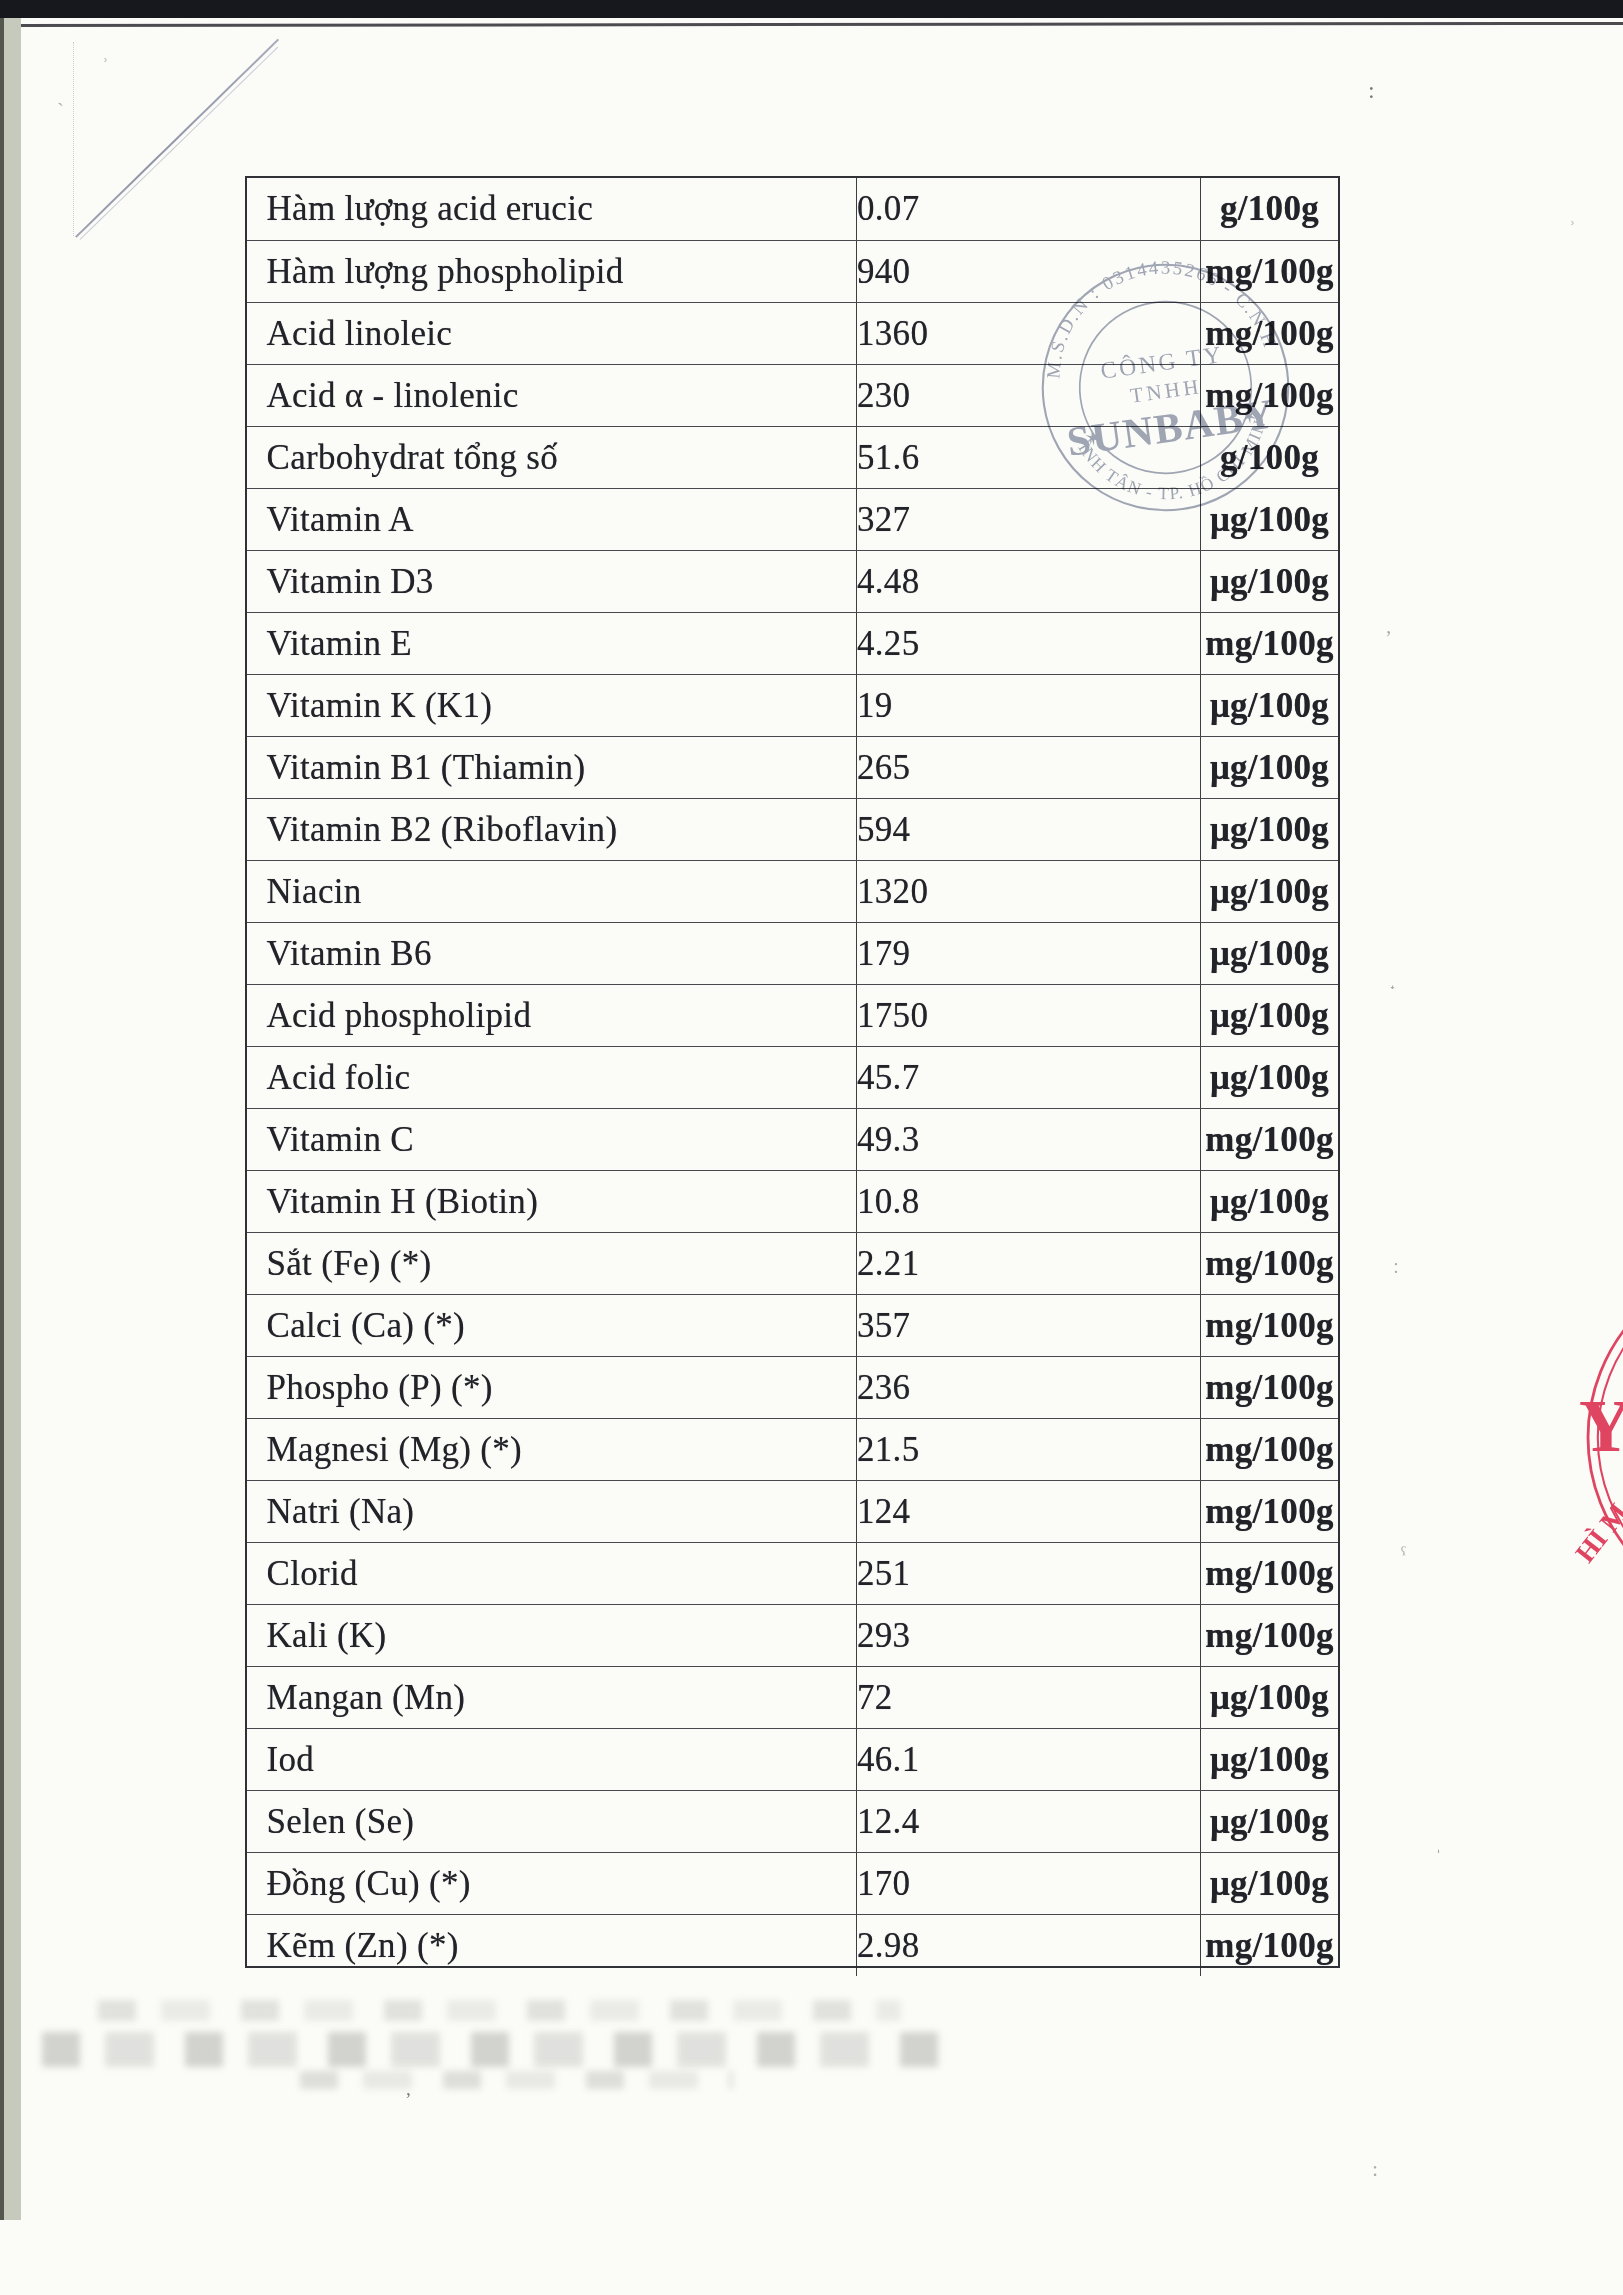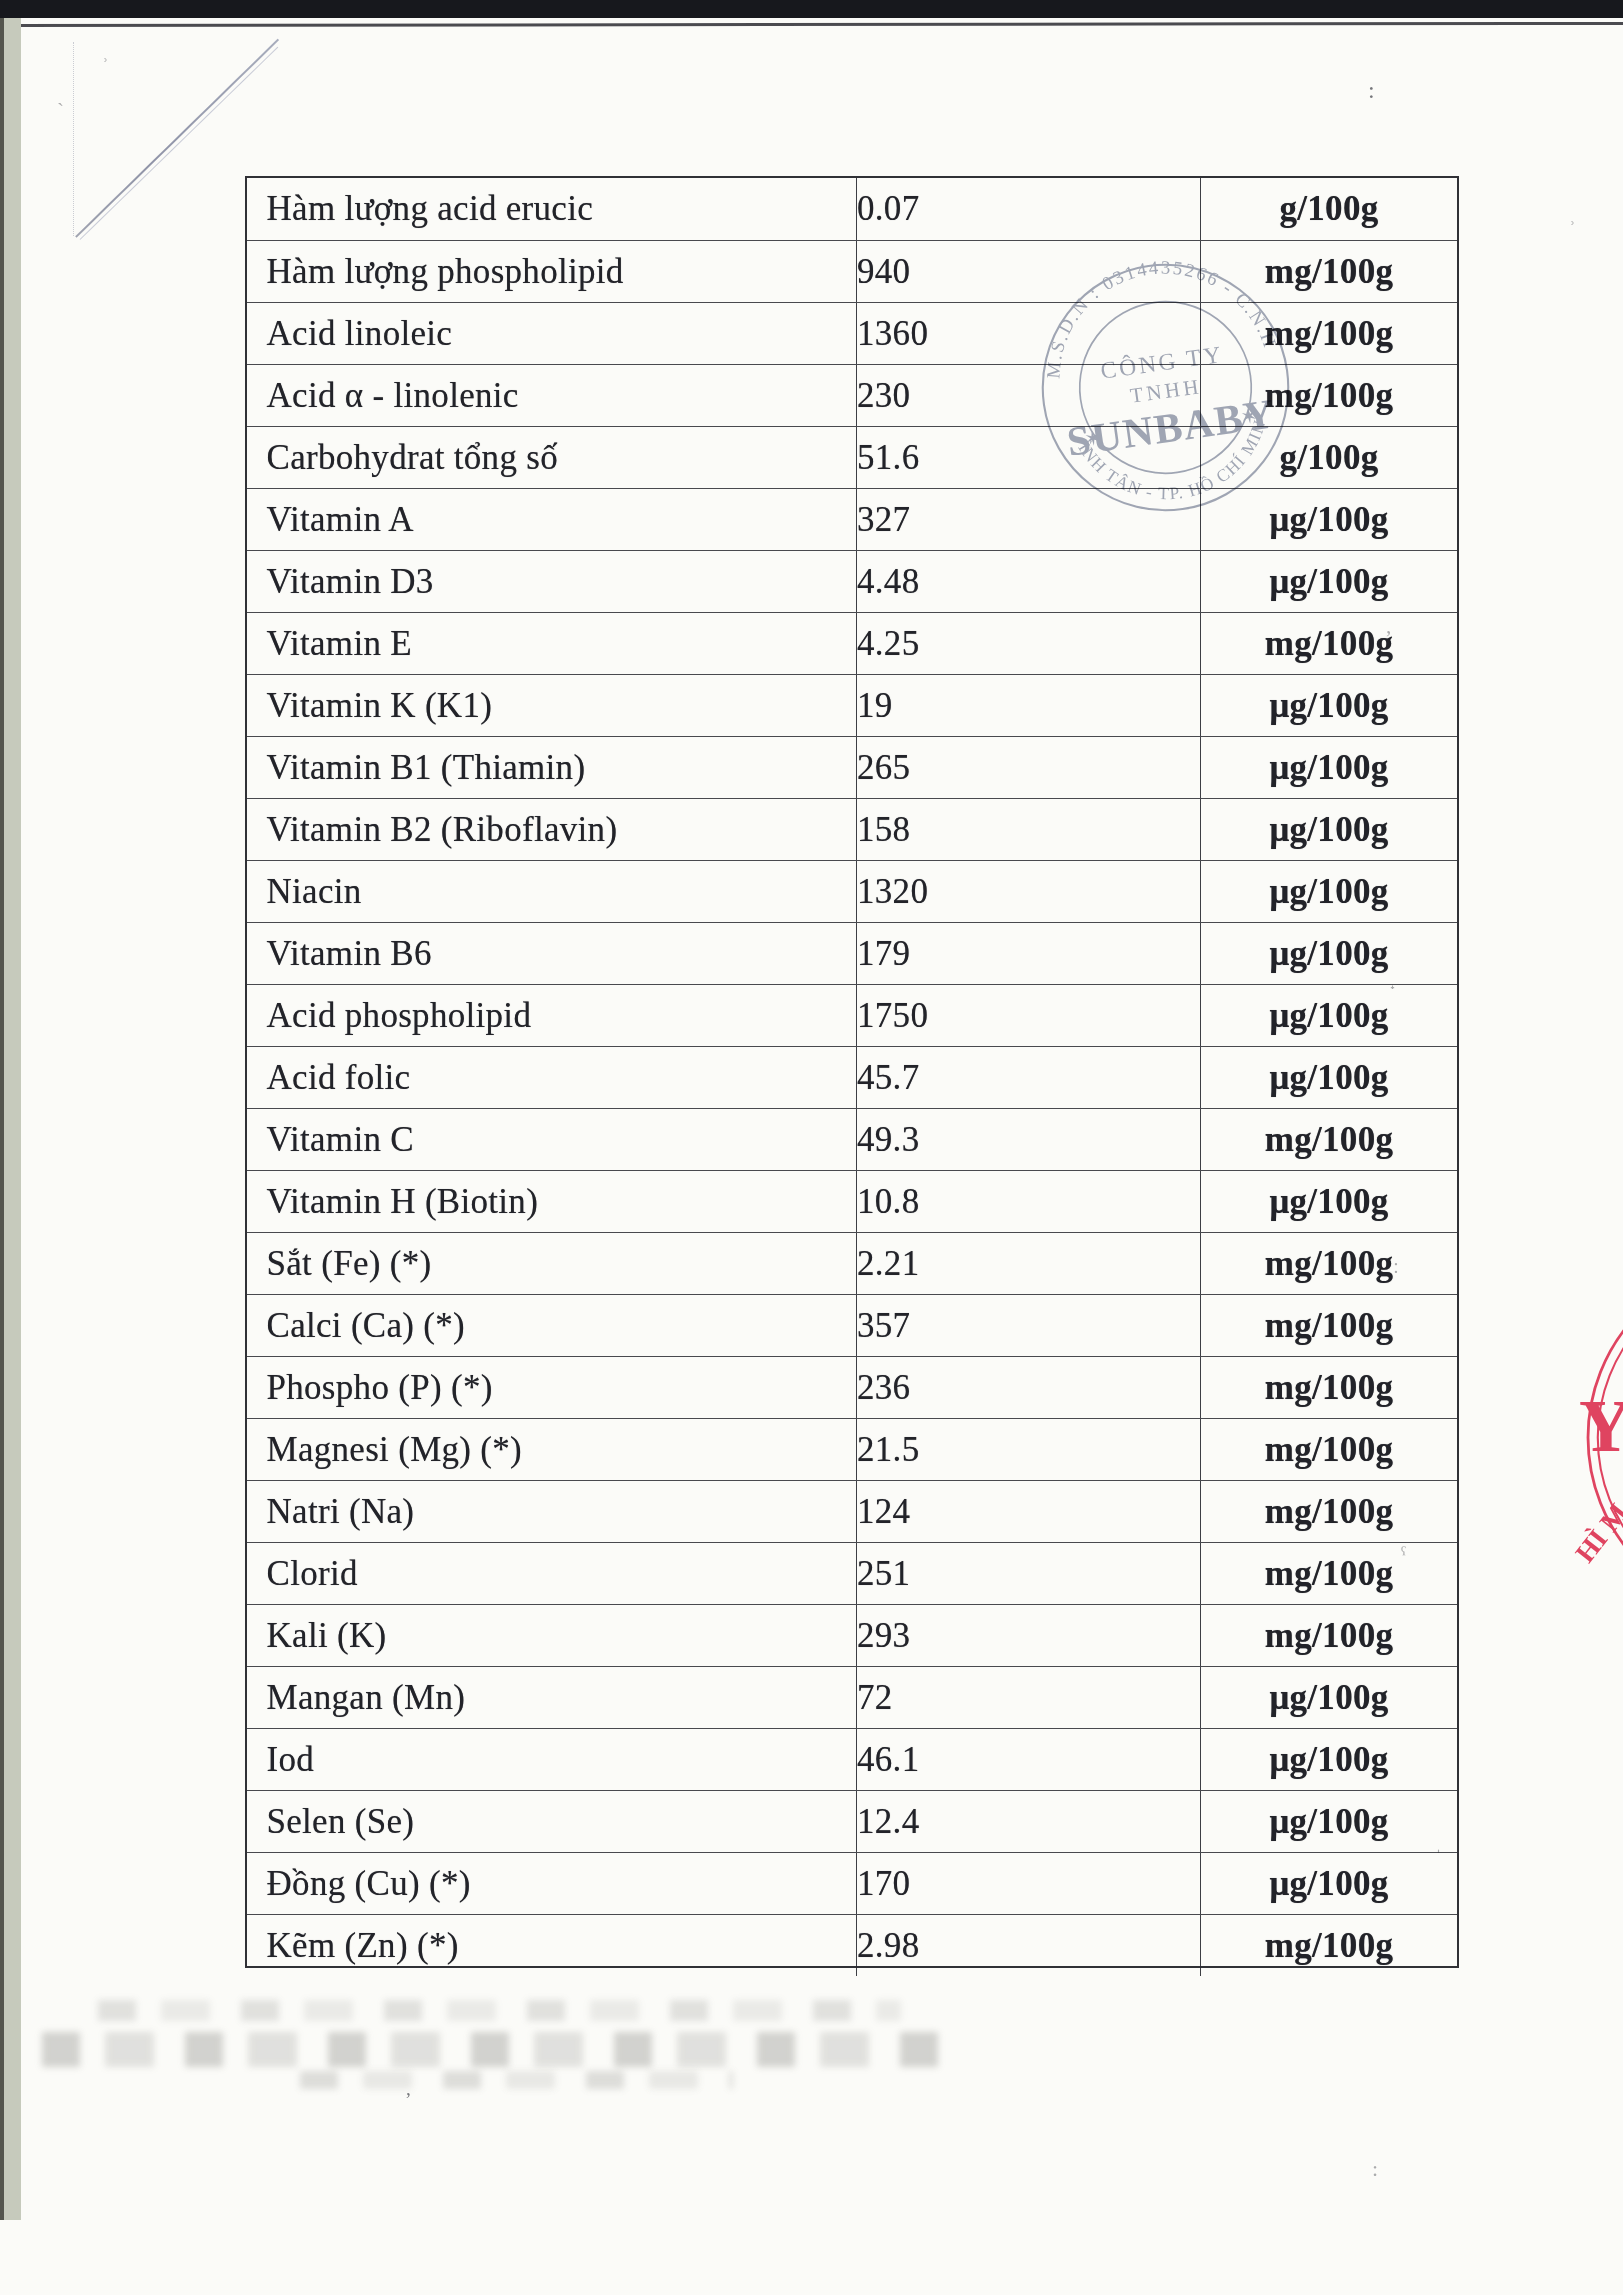--- a/index.html
+++ b/index.html
@@ -18,21 +18,21 @@
   .speck{position:absolute;color:#4a4b52;font-size:21px;line-height:1;opacity:.75;}
   .speck.light{opacity:.45;}
   .smudge{position:absolute;filter:blur(3.5px);opacity:.5;
     background:repeating-linear-gradient(90deg, rgba(115,115,110,.55) 0 38px, rgba(115,115,110,0) 38px 63px, rgba(115,115,110,.35) 63px 112px, rgba(115,115,110,0) 112px 143px);}
   .smudge.s1{left:98px;top:2000px;width:803px;height:21px;opacity:.35;}
   .smudge.s2{left:42px;top:2032px;width:914px;height:35px;opacity:.55;}
   .smudge.s3{left:300px;top:2071px;width:433px;height:18px;opacity:.4;}
 
   
   .nutrition-table{
-    position:absolute; left:245px; top:176px; width:1214px; height:1792px;
+    position:absolute; left:245px; top:176px; width:1095px; height:1792px;
     box-sizing:border-box; border:2.1px solid rgba(30,31,37,.92); background:transparent;
   }
   .row{display:grid;grid-template-columns:609px 344px 1fr;height:62px;box-sizing:border-box;}
   .row + .row{border-top:1.5px solid rgba(40,41,48,.85);}
   .cell{display:flex;align-items:center;box-sizing:border-box;font-size:35px;letter-spacing:0.3px;
     text-shadow:0 0 0.7px rgba(25,26,32,.55);}
   .c1{padding-left:19.5px;}
   .c2{justify-content:flex-start;padding-right:45px;border-left:1.5px solid rgba(40,41,48,.9);}
   .c3{justify-content:center;border-left:1.5px solid rgba(40,41,48,.9);font-weight:bold;}
 
@@ -187,21 +187,21 @@
       <div class="cell c3">
           <span>μg/100g</span>
         </div>
     </div>
 
     <div class="row">
       <div class="cell c1">
           <span>Vitamin B2 (Riboflavin)</span>
         </div>
       <div class="cell c2">
-          <span>158</span>
+          <span>594</span>
         </div>
       <div class="cell c3">
           <span>μg/100g</span>
         </div>
     </div>
 
     <div class="row">
       <div class="cell c1">
           <span>Niacin</span>
         </div>

